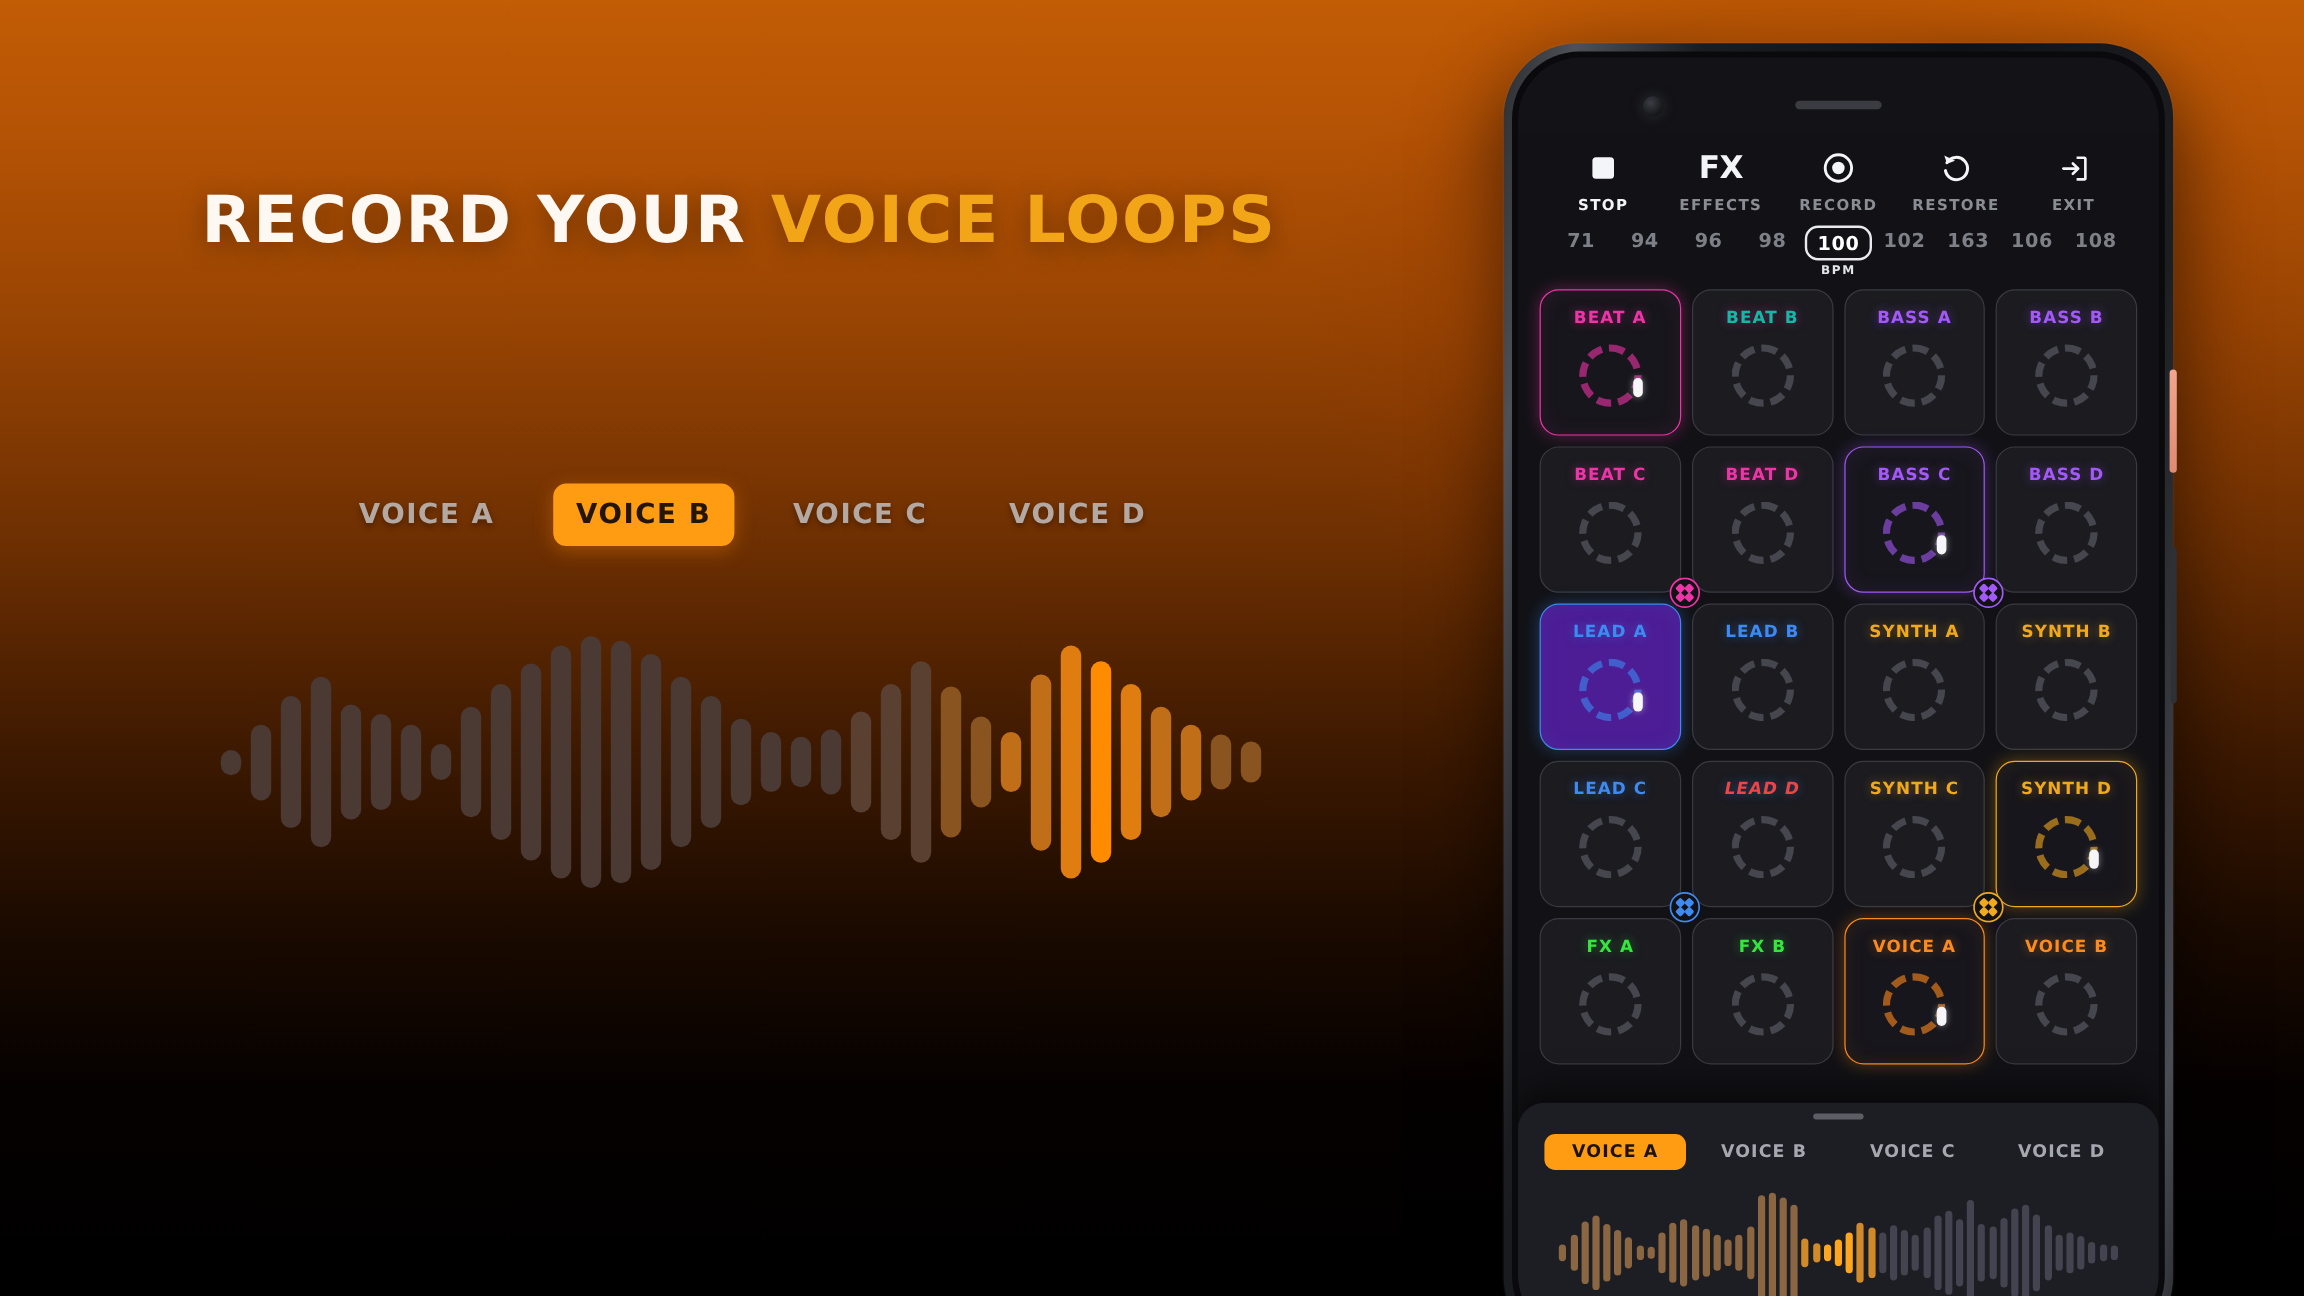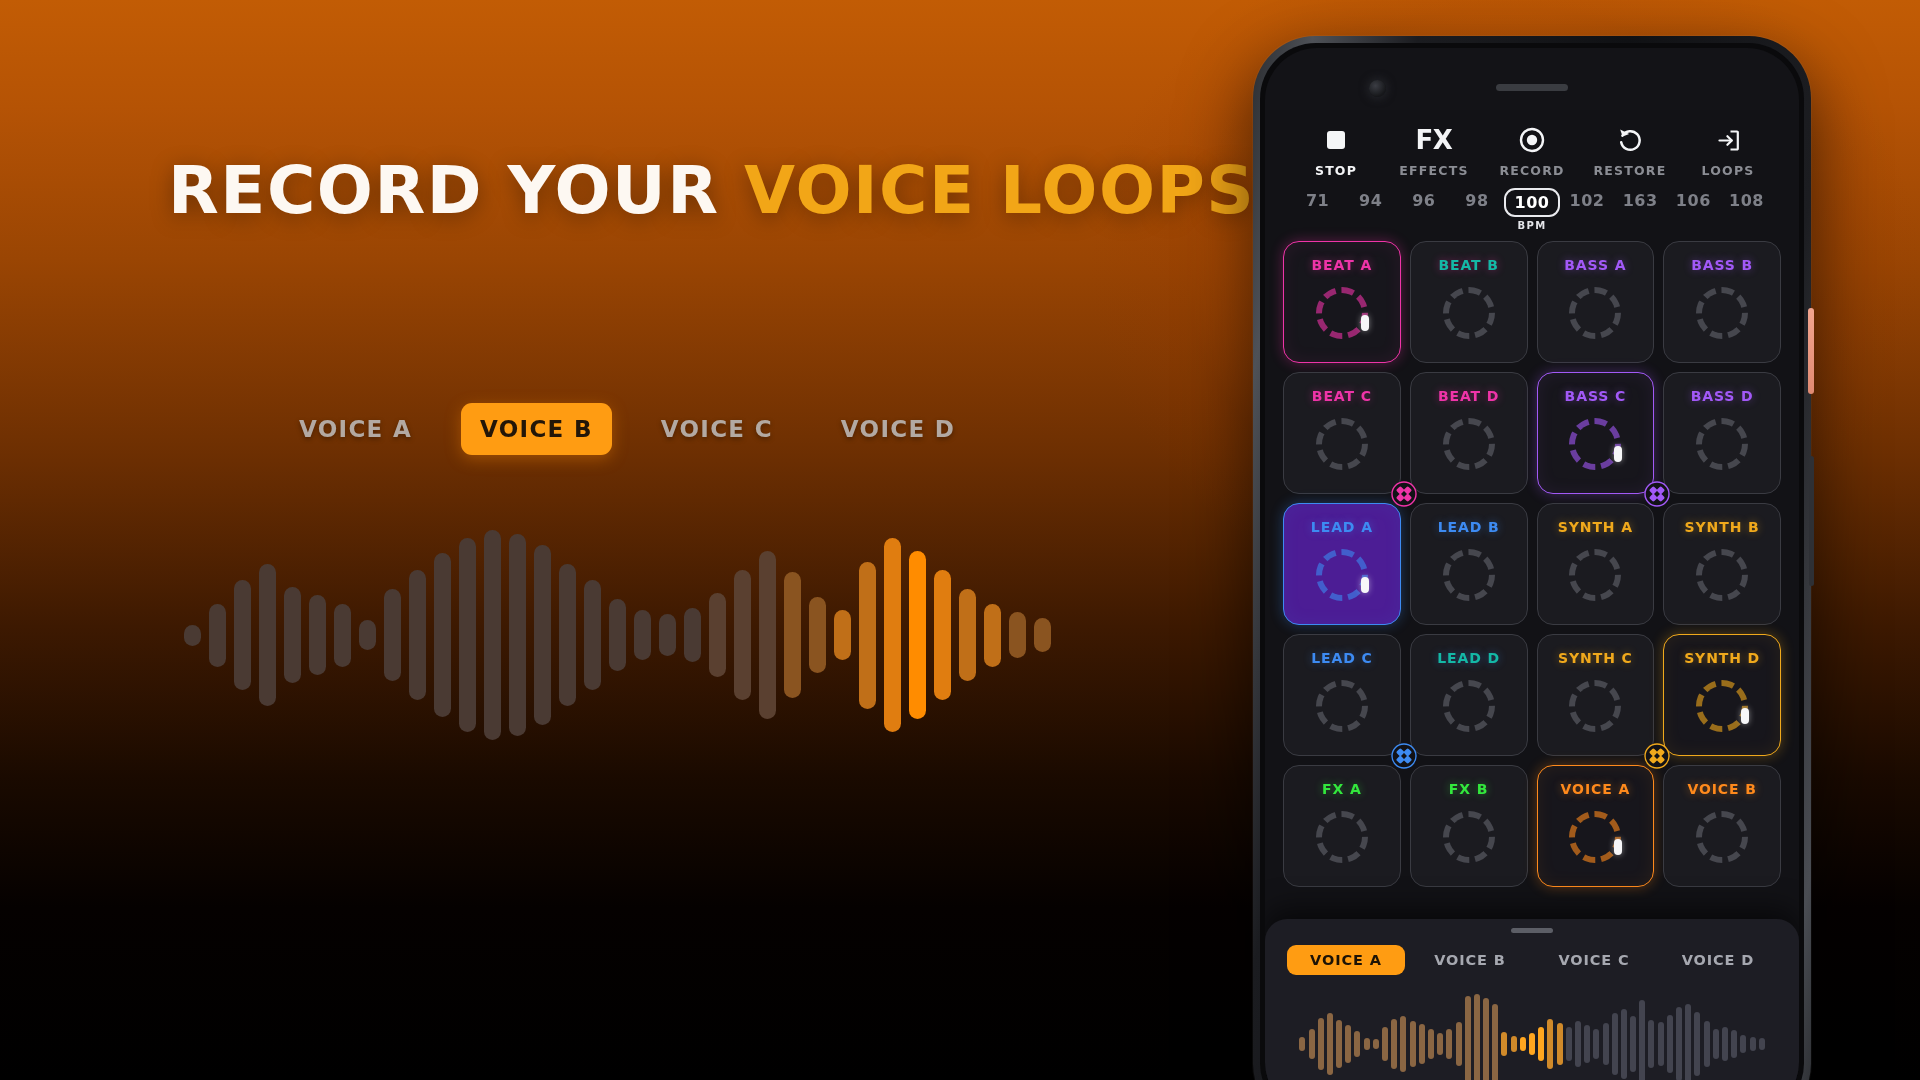--- a/index.html
+++ b/index.html
@@ -34,21 +34,21 @@
       rgba(0,0,0,0) 76%);
     pointer-events:none;
   }
 
   
   #left { position:absolute; left:0; top:0; width:1240px; height:1080px; }
 
   #headline {
     position:absolute; left:168px; top:152px;
     font-family:"DejaVu Sans", sans-serif;
-    font-size:66px;
+    font-size:54px;
     font-weight:bold;
     letter-spacing:1.5px;
     white-space:nowrap;
     text-shadow:0 4px 22px rgba(0,0,0,0.35);
   }
   #headline .w { color:#fdf8f2; }
   #headline .a { color:#f2a617; }
 
   #voice-tabs {
     position:absolute; left:280px; top:403px;
@@ -341,21 +341,21 @@
               <div class="tb-label">RESTORE</div>
             </div>
             <div class="tb-item">
               <div class="tb-icon">
                 <svg width="27" height="27" viewBox="0 0 27 27">
                   <path d="M15.5 4.5 H22 A0.8 0.8 0 0 1 22.8 5.3 V21.7 A0.8 0.8 0 0 1 22 22.5 H15.5" fill="none" stroke="#f4f5f7" stroke-width="2.2" stroke-linejoin="round"></path>
                   <path d="M4.5 13.5 H16.5" stroke="#f4f5f7" stroke-width="2.2" stroke-linecap="round"></path>
                   <path d="M12.4 9.2 L16.8 13.5 L12.4 17.8" fill="none" stroke="#f4f5f7" stroke-width="2.2" stroke-linecap="round" stroke-linejoin="round"></path>
                 </svg>
               </div>
-              <div class="tb-label">LOOPS</div>
+              <div class="tb-label">EXIT</div>
             </div>
           </div>
 
         <div id="bpm-row">
             <div class="bpm">71</div>
             <div class="bpm">94</div>
             <div class="bpm">96</div>
             <div class="bpm">98</div>
             <div class="bpm-sel-wrap">
               <div class="bpm sel">100</div>
@@ -470,21 +470,21 @@
                 <svg width="26" height="26" viewBox="0 0 26 26">
                   <circle cx="13" cy="13" r="12" fill="#121216" stroke="#3d8bf2" stroke-width="1.4"></circle>
                   <rect x="6.2" y="6.2" width="6.2" height="6.2" rx="1.4" transform="rotate(45 9.3 9.3)" fill="#3d8bf2"></rect>
                   <rect x="13.6" y="6.2" width="6.2" height="6.2" rx="1.4" transform="rotate(45 16.7 9.3)" fill="#3d8bf2"></rect>
                   <rect x="6.2" y="13.6" width="6.2" height="6.2" rx="1.4" transform="rotate(45 9.3 16.7)" fill="#3d8bf2"></rect>
                   <rect x="13.6" y="13.6" width="6.2" height="6.2" rx="1.4" transform="rotate(45 16.7 16.7)" fill="#3d8bf2"></rect>
                 </svg>
               </div>
             </div>
             <div class="pad">
-              <div class="pad-label" style="color: #14b8a6; text-shadow: rgba(61, 139, 242, 0.44) 0px 0px 9px;">LEAD D</div>
+              <div class="pad-label" style="color: #ef4444; text-shadow: rgba(61, 139, 242, 0.44) 0px 0px 9px; font-style: italic;">LEAD D</div>
               <div class="knob">
                 <div class="ring"></div>
               </div>
             </div>
             <div class="pad">
               <div class="pad-label" style="color: rgb(240, 169, 28); text-shadow: rgba(240, 169, 28, 0.44) 0px 0px 9px;">SYNTH C</div>
               <div class="knob">
                 <div class="ring"></div>
               </div>
               <div class="badge">

